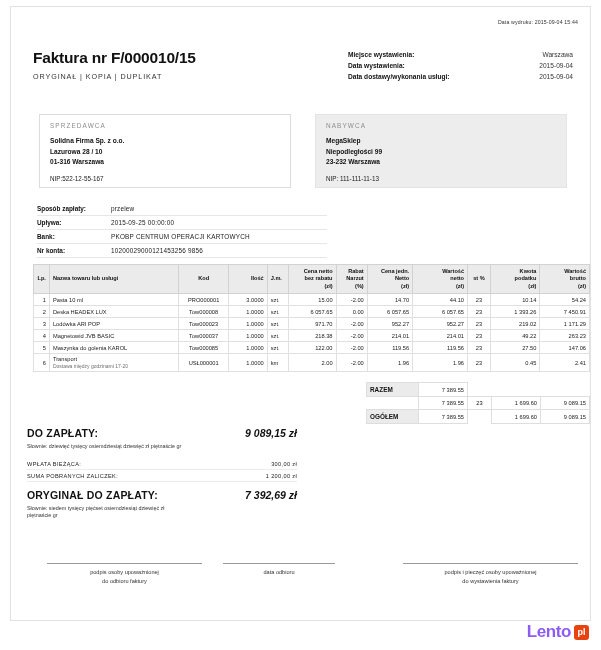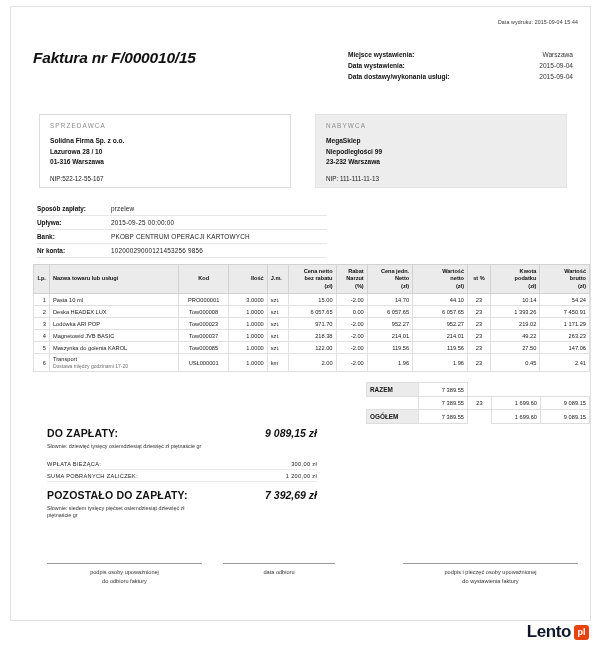--- a/index.html
+++ b/index.html
@@ -22,21 +22,21 @@
   }
   .inner { position: relative; width: 100%; height: 100%; }
 
   .print-date {
     position: absolute; right: 12px; top: 12px;
     font-size: 5.2px; color: #333; letter-spacing: .15px;
   }
 
   
   .hdr { position:absolute; left:22px; top:42px; width:540px; }
-  .hdr-left { float:left; width:300px;font-style:italic; }
+  .hdr-left { float:left; width:300px; }
   .inv-title { font-size: 15.5px; font-weight: bold; letter-spacing: -0.2px; color:#111; }
   .inv-sub { font-size: 7.2px; color:#333; letter-spacing: .9px; margin-top:5px; }
   .hdr-right { float:right; width:225px; font-size:6.6px; }
   .hdr-right .row { display:flex; justify-content:space-between; line-height:11px; }
   .hdr-right .lbl { font-weight:bold; color:#111; }
   .hdr-right .val { color:#333; text-align:right; }
 
   
   .parties { position:absolute; left:28px; top:107px; width:528px; height:74px; }
   .party { position:absolute; top:0; height:74px; border:1px solid #dcdcdc; padding:7px 10px; }
@@ -80,56 +80,57 @@
 
   
   .sumtbl { position:absolute; left:355px; top:375px; width:224px; border-collapse:collapse; font-size:5.7px; }
   .sumtbl td { border:1px solid #dedede; padding:3px 3px; height:13px; }
   .sumtbl .lbl { background:#ebebeb; font-weight:bold; font-size:6.4px; color:#111; text-align:left; width:52px; }
   .sumtbl .blank { background:#fff; border:none; }
   .sumtbl .num { text-align:right; color:#222; }
   .sumtbl .stcol { text-align:center; width:24px; }
 
   
-  .paysum { position:absolute; left:36px; top:420px; width:270px; }
+  .paysum { position:absolute; left:16px; top:420px; width:270px; }
   .bigrow { display:flex; justify-content:space-between; align-items:baseline; }
   .bigrow .bl { font-size:10.5px; font-weight:bold; color:#111; letter-spacing:.2px; }
   .bigrow .bv { font-size:10.5px; font-weight:bold; color:#111;font-style:italic; }
   .slownie { font-size:5.4px; color:#333; margin-top:4px; line-height:7.5px; }
   .minirow { display:flex; justify-content:space-between; font-size:5.6px; color:#222;
              border-bottom:1px solid #ececec; padding:3px 0 2px 0; letter-spacing:.35px; }
   .paysum .spacer { height:7px; }
 
   
   .sigs { position:absolute; left:22px; top:556px; width:545px; }
   .sig { position:absolute; top:0; text-align:center; font-size:5.6px; color:#333; line-height:9px; }
   .sig .line { border-top:1px solid #9a9a9a; margin-bottom:4px; }
   .sig.one   { left:14px;  width:155px; }
   .sig.two   { left:190px; width:112px; }
   .sig.three { right:0;    width:175px; }
 
   
   .wm { position:absolute; right:12px; bottom:8px; display:flex; align-items:center; }
-  .wm .txt { font-size:17px; font-weight:bold; color:#0f172a; letter-spacing:-0.4px; }
+  .wm .txt { font-size:17px; font-weight:bold; color:#8b5cf6; letter-spacing:-0.4px; }
   .wm .pl { margin-left:3px; width:15px; height:15px; background:#e8420f; border-radius:3px;
             color:#fff; font-size:9px; font-weight:bold; display:flex; align-items:center;
             justify-content:center; }
   .clear { clear:both; }
 </style>
 </head>
 <body>
 
 <div class="page">
 <div class="inner">
 
   <div class="print-date">Data wydruku: 2015-09-04  15:44</div>
 
   <div class="hdr">
     <div class="hdr-left">
       <div class="inv-title">Faktura nr F/000010/15</div>
+      <div class="inv-sub">ORYGINAŁ | KOPIA | DUPLIKAT</div>
     </div>
     <div class="hdr-right">
       <div class="row">
         <span class="lbl">Miejsce wystawienia:</span>
         <span class="val">Warszawa</span>
       </div>
       <div class="row">
         <span class="lbl">Data wystawienia:</span>
         <span class="val">2015-09-04</span>
       </div>
@@ -342,21 +343,21 @@
     <div class="minirow">
       <span>WPŁATA BIEŻĄCA:</span>
       <span>300,00 zł</span>
     </div>
     <div class="minirow">
       <span>SUMA POBRANYCH ZALICZEK:</span>
       <span>1 200,00 zł</span>
     </div>
     <div class="spacer"></div>
     <div class="bigrow">
-      <span class="bl">POZOSTAŁO DO ZAPŁATY:</span>
+      <span class="bl">ORYGINAŁ DO ZAPŁATY:</span>
       <span class="bv">7 392,69 zł</span>
     </div>
     <div class="slownie">
       <span>Słownie:  siedem tysięcy pięćset osiemdziesiąt dziewięć zł</span><br>
       <span>piętnaście gr</span>
     </div>
   </div>
 
   <div class="sigs">
     <div class="sig one">

